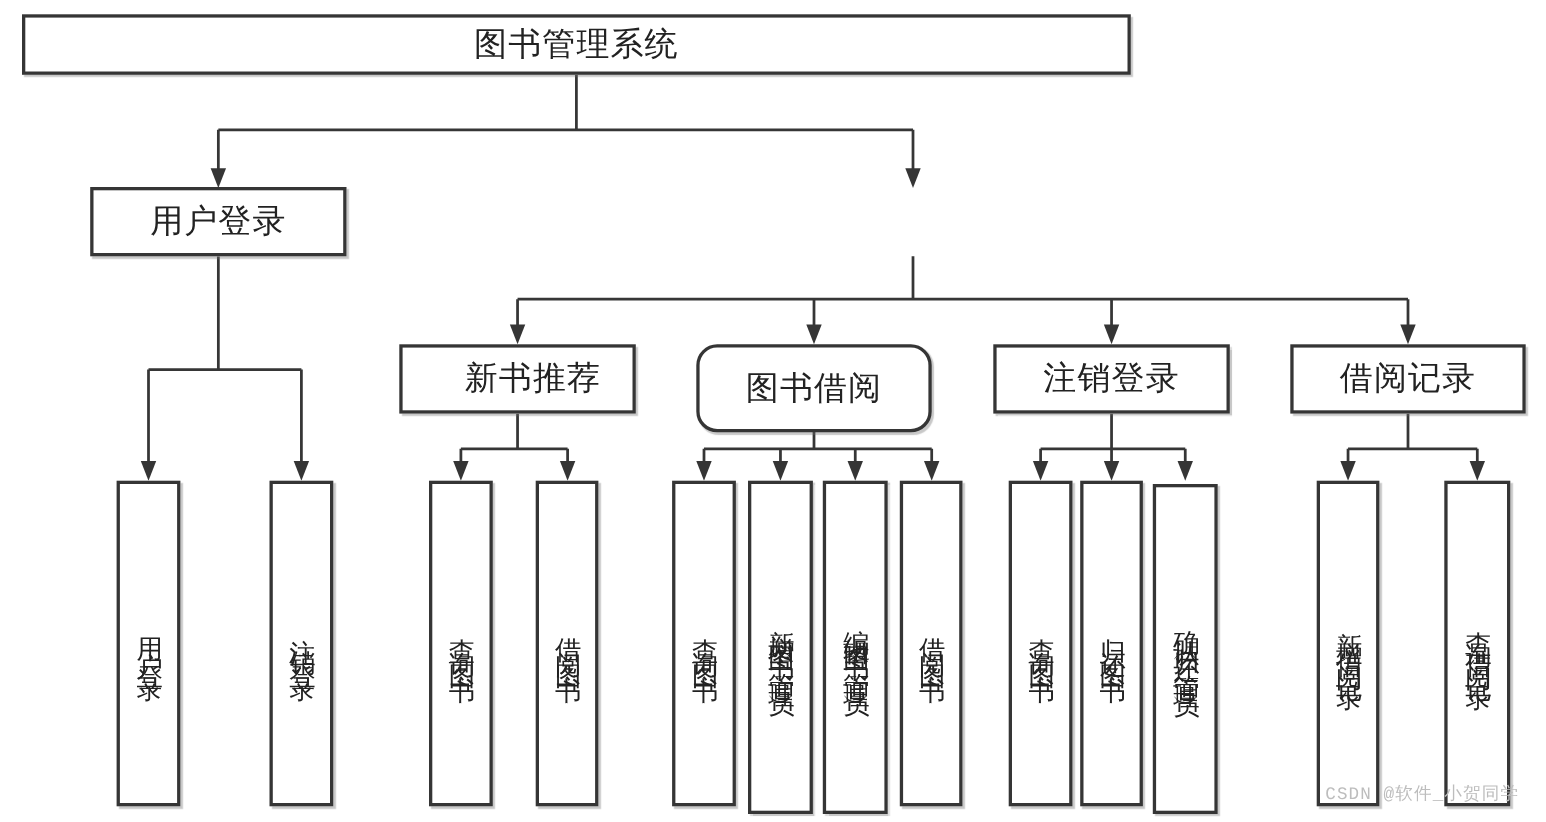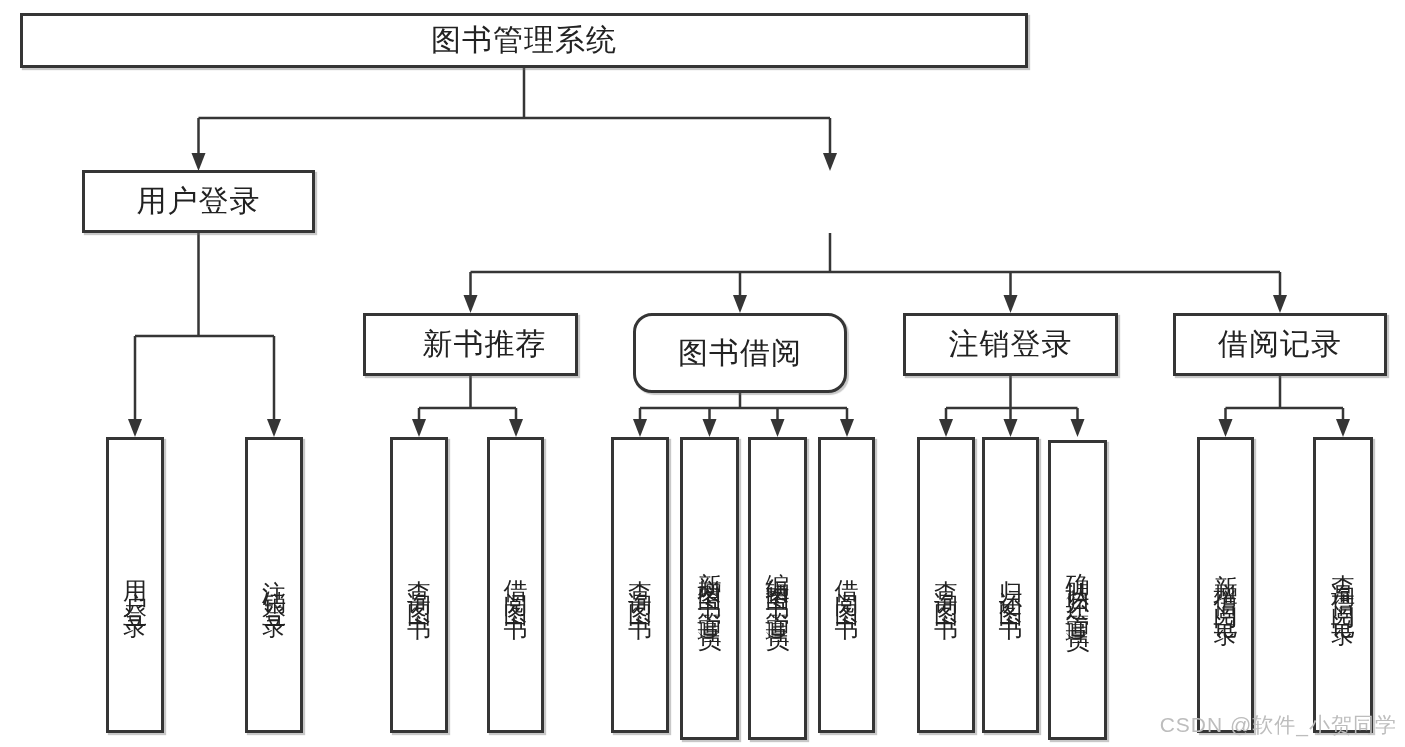--- a/index.html
+++ b/index.html
@@ -39,22 +39,22 @@
   .b-c1{left:611px;top:437px;width:58px;height:296px;}
   .b-c2{left:680px;top:437px;width:59px;height:303px;}
   .b-c3{left:748px;top:437px;width:59px;height:303px;}
   .b-c4{left:818px;top:437px;width:57px;height:296px;}
   .b-d1{left:917px;top:437px;width:58px;height:296px;}
   .b-d2{left:982px;top:437px;width:57px;height:296px;}
   .b-d3{left:1048px;top:440px;width:59px;height:300px;}
   .b-e1{left:1197px;top:437px;width:57px;height:296px;}
   .b-e2{left:1313px;top:437px;width:60px;height:296px;}
   #watermark{
-    position:absolute;z-index:5;right:8px;top:711px;
-    font-size:21px;color:#bdbdbd;letter-spacing:1px;white-space:nowrap;
+    position:absolute;z-index:5;right:24px;top:711px;
+    font-size:16px;color:#bdbdbd;letter-spacing:1px;white-space:nowrap;font-family:Liberation Mono, monospace;
   }
 </style>
 </head>
 <body>
 
 <div id="canvas">
 
   <svg id="wires" width="1405" height="747" viewBox="0 0 1405 747" xmlns="http://www.w3.org/2000/svg">
     <g stroke="#363636" stroke-width="2.5" fill="none">
       <path d="M524 68 V118 M198.5 118 H830 M198.5 118 V156 M830 118 V156"></path>

